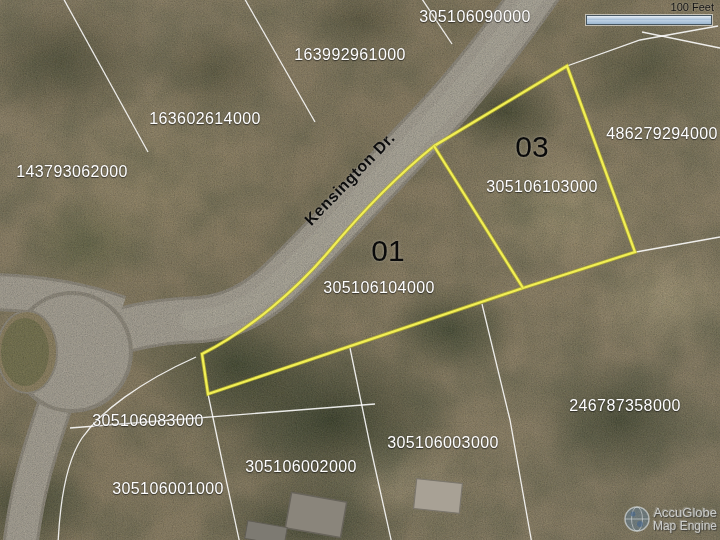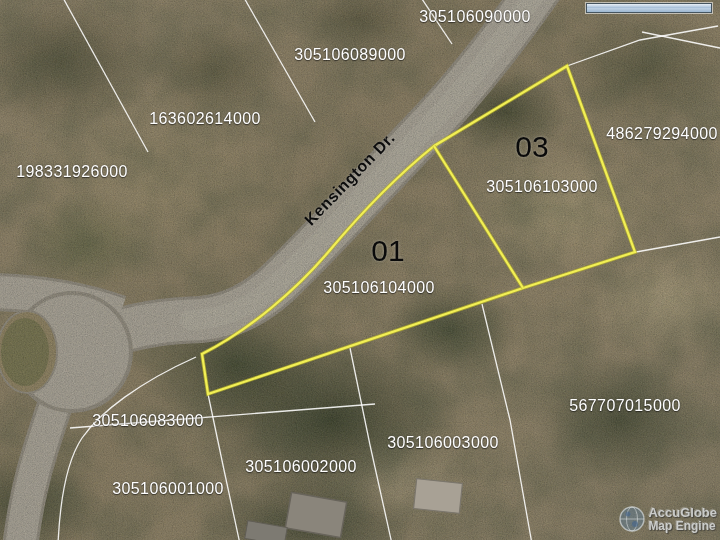--- a/index.html
+++ b/index.html
@@ -50,22 +50,23 @@
   .scalebar .rule{
     margin-top:2px;height:8px;width:124px;
     background:linear-gradient(#e8eff6,#a8c0d8 45%,#bccfe2 55%,#9db7d0);
     border:1px solid #46555f;box-shadow:0 0 0 1px rgba(255,255,255,.55);
   }
   .watermark{
     position:absolute;right:3px;bottom:4px;display:flex;align-items:center;gap:2px;
     opacity:.85;
   }
   .watermark .wtxt{
-    color:rgba(228,231,233,.92);font-weight:700;line-height:1.02;
+    color:rgba(228,231,233,.92);font-weight:400;line-height:1.02;
     text-shadow:1px 1px 1px rgba(45,45,45,.75),-1px -1px 1px rgba(255,255,255,.35),0 0 2px rgba(60,60,60,.5);
+    text-align:right;
   }
   .watermark .l1{font-size:13px;}
   .watermark .l2{font-size:12px;}
 </style>
 </head>
 <body>
 
 <div class="map">
 
   <svg class="overlay" width="720" height="540" viewBox="0 0 720 540">
@@ -132,38 +133,39 @@
 
     <g fill="none">
       <path d="M 567,66 L 434,146 C 398,175 362,212 330,250 C 298,288 250,330 202,354 L 208,394 L 523,288 L 635,252 Z" stroke="#b9b52a" stroke-width="3.8" opacity="0.7"></path>
       <path d="M 567,66 L 434,146 C 398,175 362,212 330,250 C 298,288 250,330 202,354 L 208,394 L 523,288 L 635,252 Z" stroke="#f2ef55" stroke-width="2.2"></path>
       <path d="M 434,146 L 523,288" stroke="#b9b52a" stroke-width="3.8" opacity="0.7"></path>
       <path d="M 434,146 L 523,288" stroke="#f2ef55" stroke-width="2.2"></path>
     </g>
   </svg>
 
   <div class="plabel" style="left:475px;top:17px">305106090000</div>
-  <div class="plabel" style="left:350px;top:55px">305106089000</div>
+  <div class="plabel" style="left:350px;top:55px">163992961000</div>
   <div class="plabel" style="left:205px;top:119px">163602614000</div>
-  <div class="plabel" style="left:72px;top:172px">198331926000</div>
+  <div class="plabel" style="left:72px;top:172px">143793062000</div>
   <div class="plabel" style="left:662px;top:134px">486279294000</div>
   <div class="plabel" style="left:542px;top:187px">305106103000</div>
   <div class="plabel" style="left:379px;top:288px">305106104000</div>
   <div class="plabel" style="left:148px;top:421px">305106083000</div>
-  <div class="plabel" style="left:625px;top:406px">567707015000</div>
+  <div class="plabel" style="left:625px;top:406px">246787358000</div>
   <div class="plabel" style="left:443px;top:443px">305106003000</div>
   <div class="plabel" style="left:301px;top:467px">305106002000</div>
   <div class="plabel" style="left:168px;top:489px">305106001000</div>
 
   <div class="lotlabel" style="left:388px;top:251px">01</div>
   <div class="lotlabel" style="left:532px;top:147px">03</div>
 
   <div class="street" style="left:350px;top:179px">Kensington Dr.</div>
 
   <div class="scalebar">
+    <div class="txt">100 Feet</div>
     <div class="rule"></div>
   </div>
 
   <div class="watermark">
     <svg width="28" height="34" viewBox="0 0 28 34">
       <circle cx="14" cy="17" r="12" fill="rgba(92,130,168,0.45)" stroke="rgba(230,236,242,0.7)" stroke-width="1.4"></circle>
       <ellipse cx="14" cy="17" rx="5.5" ry="12" fill="none" stroke="rgba(230,236,242,0.6)" stroke-width="1"></ellipse>
       <line x1="2" y1="17" x2="26" y2="17" stroke="rgba(230,236,242,0.6)" stroke-width="1"></line>
       <circle cx="10" cy="12" r="2.5" fill="rgba(60,100,150,0.6)"></circle>
       <circle cx="17" cy="22" r="3" fill="rgba(60,100,150,0.6)"></circle>

